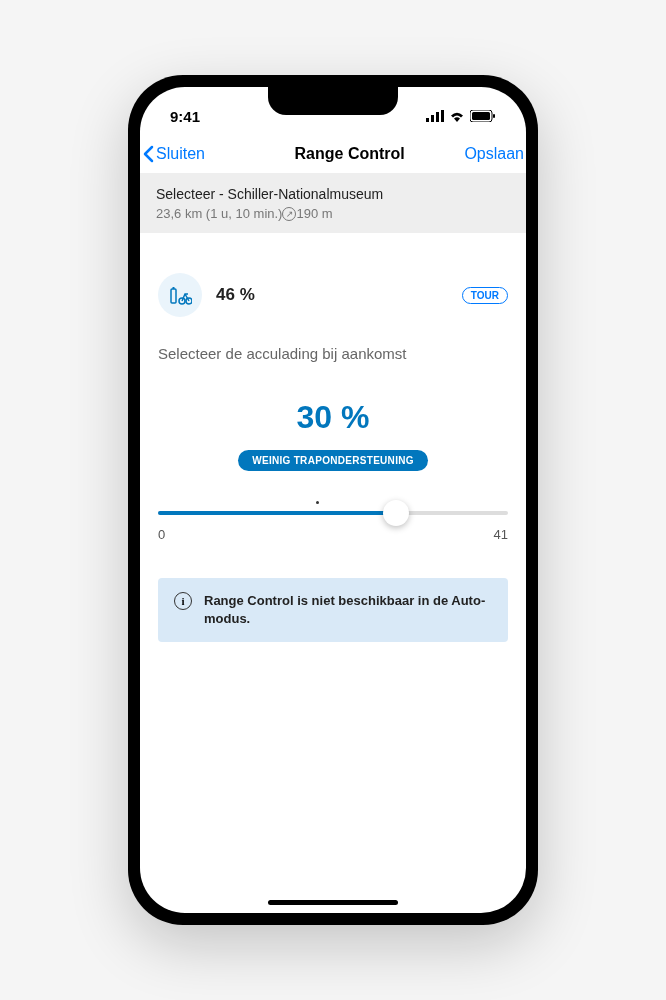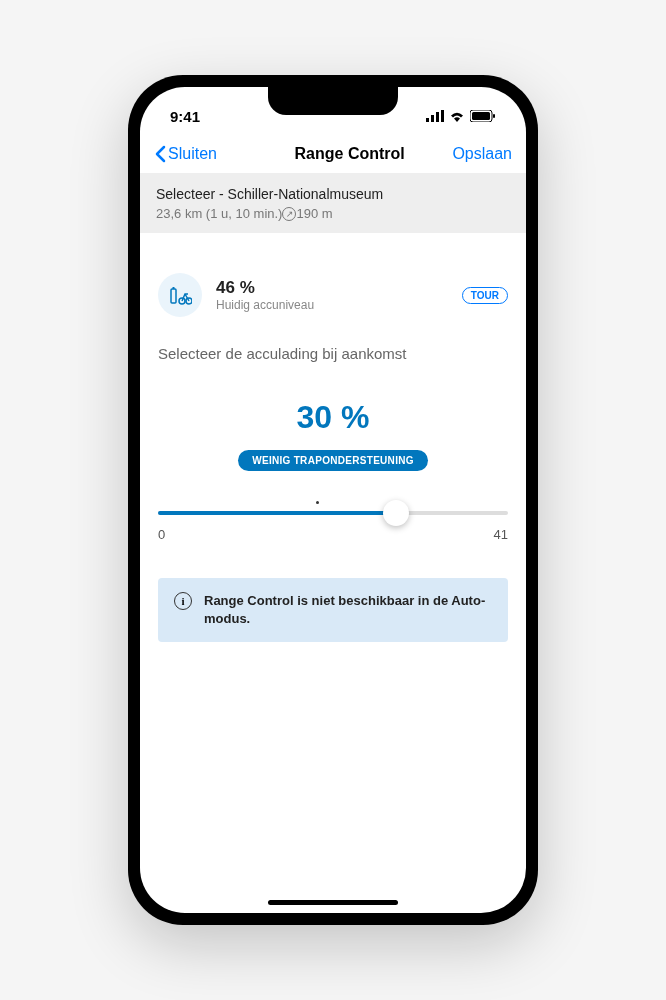--- a/index.html
+++ b/index.html
@@ -47,21 +47,21 @@
       padding: 14px 30px 4px;
       font-size: 15px;
       font-weight: 600;
       height: 48px;
     }
     .status-right { display: flex; gap: 5px; align-items: center; }
     .nav-bar {
       display: flex;
       justify-content: space-between;
       align-items: center;
-      padding: 10px 14px;
+      padding: 10px 2px;
       border-bottom: 1px solid #eee;
     }
     .nav-back {
       color: #007AFF;
       display: flex;
       align-items: center;
       font-size: 16px;
       cursor: pointer;
     }
     .nav-title {
@@ -296,21 +296,20 @@
           <svg width="24" height="24" viewBox="0 0 24 24">
               <rect x="3" y="6" width="5" height="14" rx="1" fill="none" stroke="#0277bd" stroke-width="1.5"></rect>
               <rect x="4.5" y="4" width="2" height="2" fill="#0277bd"></rect>
               <circle cx="14" cy="18" r="3" fill="none" stroke="#0277bd" stroke-width="1.5"></circle>
               <circle cx="21" cy="18" r="3" fill="none" stroke="#0277bd" stroke-width="1.5"></circle>
               <path d="M14 18 L17 11 L20 11 M17 11 L21 18" stroke="#0277bd" stroke-width="1.5" fill="none"></path>
             </svg>
         </div>
         <div class="battery-info">
           <div class="battery-pct">46 %</div>
-          <div class="battery-label">Huidig accuniveau</div>
         </div>
         <div class="tour-badge">TOUR</div>
       </div>
 
       <div class="select-label">Selecteer de acculading bij aankomst</div>
 
       <div class="target-pct">30 %</div>
 
       <div class="assist-pill">WEINIG TRAPONDERSTEUNING</div>
 

